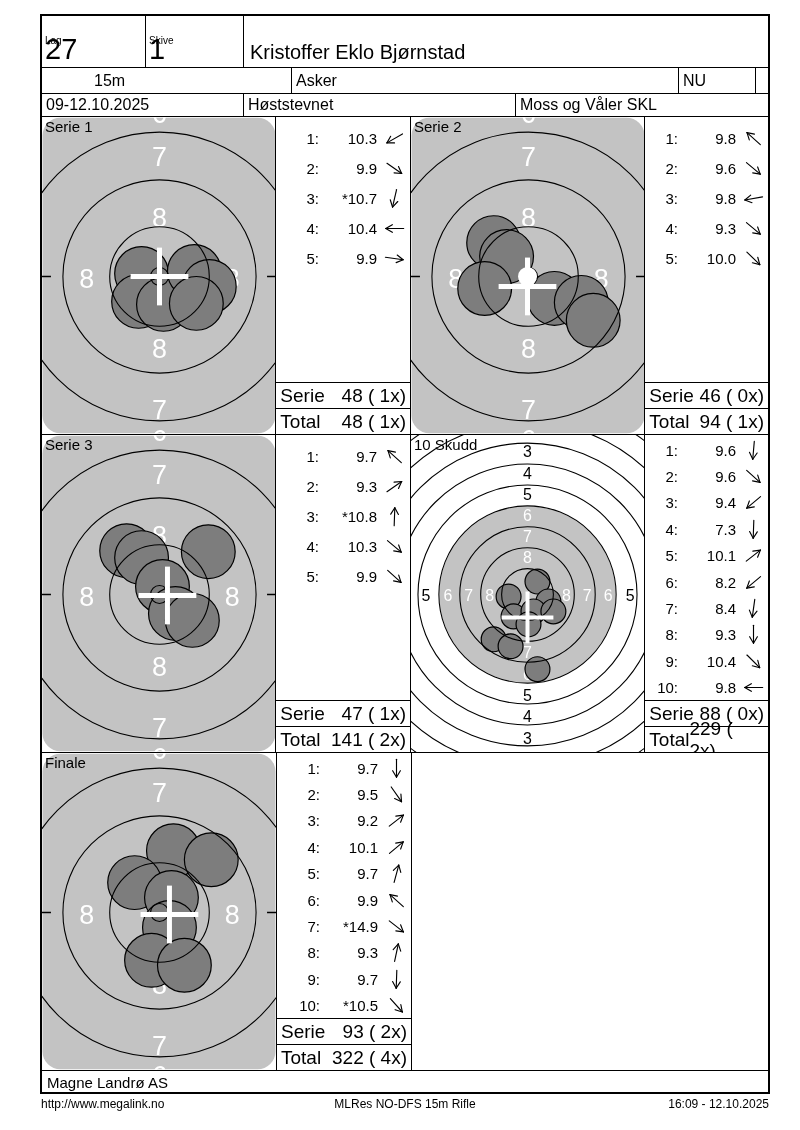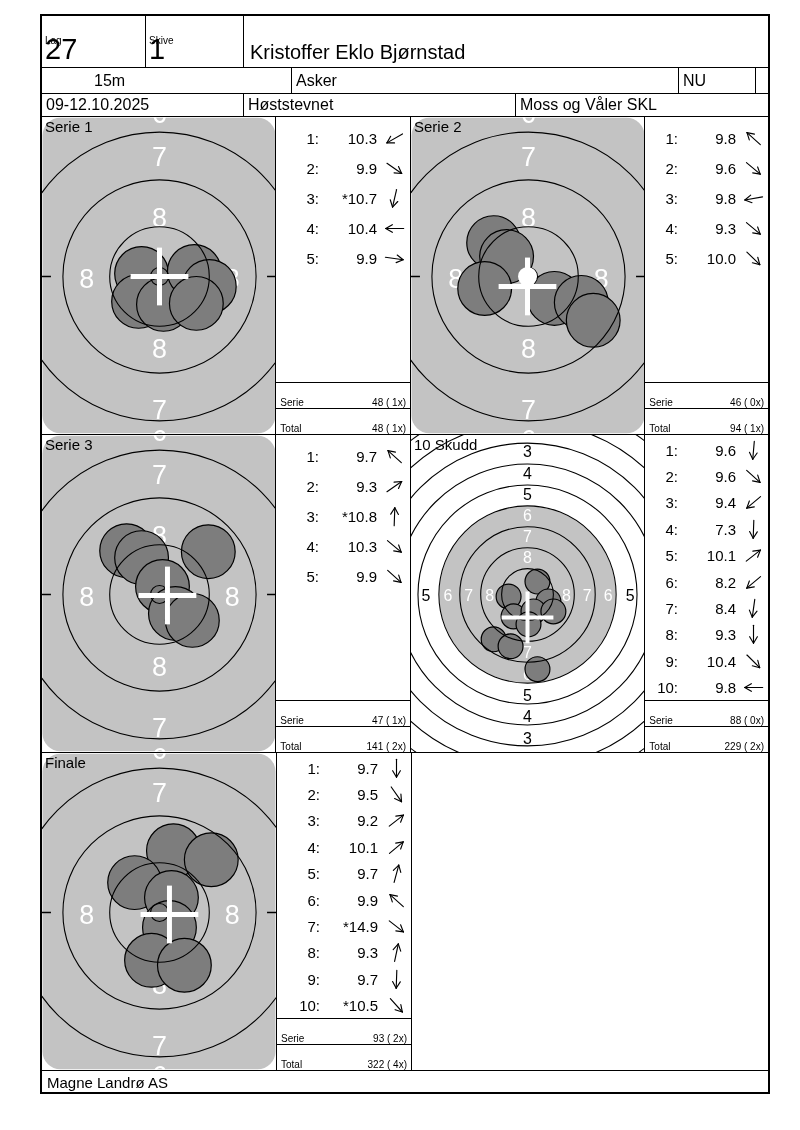--- a/index.html
+++ b/index.html
@@ -36,22 +36,22 @@
   .shot-rows { position:absolute; top:0; left:0; right:0; }
   .shot-rows.five { padding-top:6px; }
   .shot-rows.five .shot-row { height:30px; }
   .shot-rows.ten { padding-top:2px; }
   .shot-rows.ten .shot-row { height:26.4px; }
   .shot-row { display:flex; align-items:center; justify-content:flex-end; padding-right:4px; }
   .sn { width:36px; text-align:right; margin-right:12px; }
   .sv { min-width:46px; text-align:right; margin-right:7px; }
   .sa { width:22px; height:22px; display:flex; align-items:center; justify-content:center; }
   .sum-box { position:absolute; left:0; right:0; bottom:0; }
-  .sum-row { height:26px; border-top:1px solid #000; display:flex; align-items:flex-end;
-             justify-content:space-between; padding:0 4px; font-size:10px; }
+  .sum-row { height:26px; border-top:1px solid #000; display:flex; align-items:center;
+             justify-content:space-between; padding:0 4px; font-size:19px; }
   .frow { height:22px; display:flex; align-items:center; padding-left:5px; font-size:15px; }
   .botline { position:absolute; left:41px; top:1097px; width:728px; display:flex; font-size:12px; }
   .botline .bl { flex:1; text-align:left; }
   .botline .bc { flex:1.2; text-align:center; }
   .botline .br { flex:1; text-align:right; }
 </style>
 </head>
 <body>
 
 <div class="page">
@@ -821,13 +821,18 @@
           </div>
         </div>
       <div class="fill"></div>
     </div>
 
     <div class="frow">
       <span>Magne Landrø AS</span>
     </div>
   </div>
 
+  <div class="botline">
+    <span class="bl">http://www.megalink.no</span>
+    <span class="bc">MLRes NO-DFS 15m Rifle</span>
+    <span class="br">16:09 - 12.10.2025</span>
+  </div>
 </div>
 
 </body></html>

